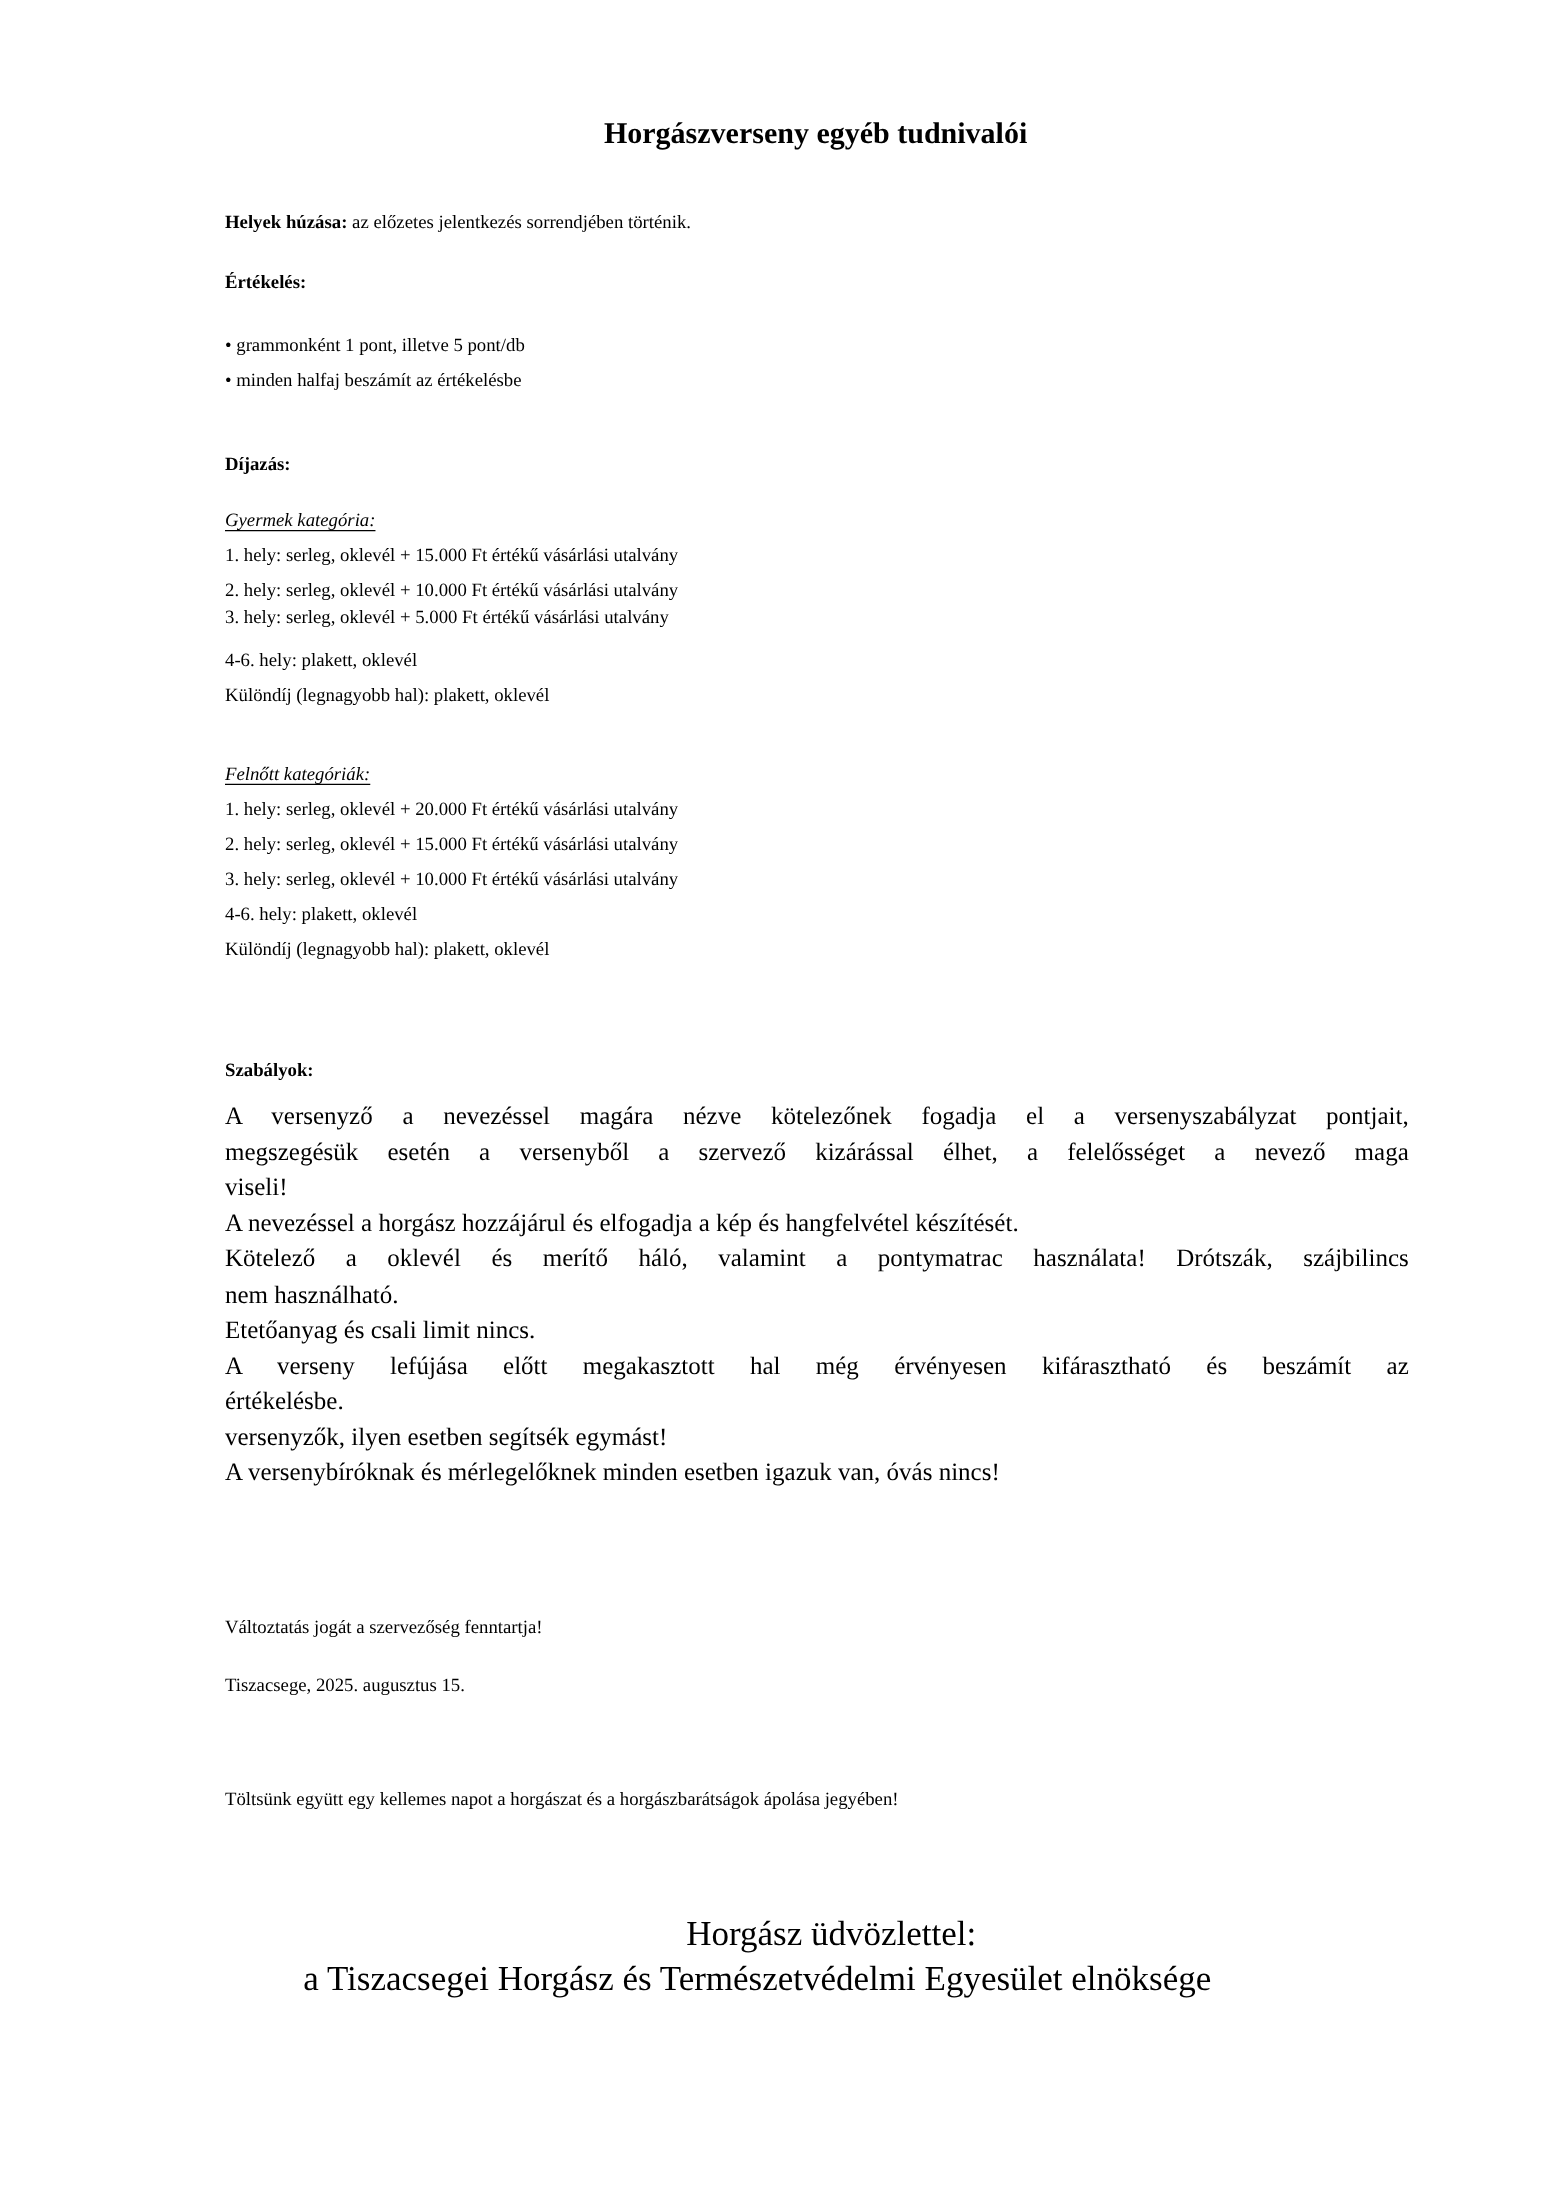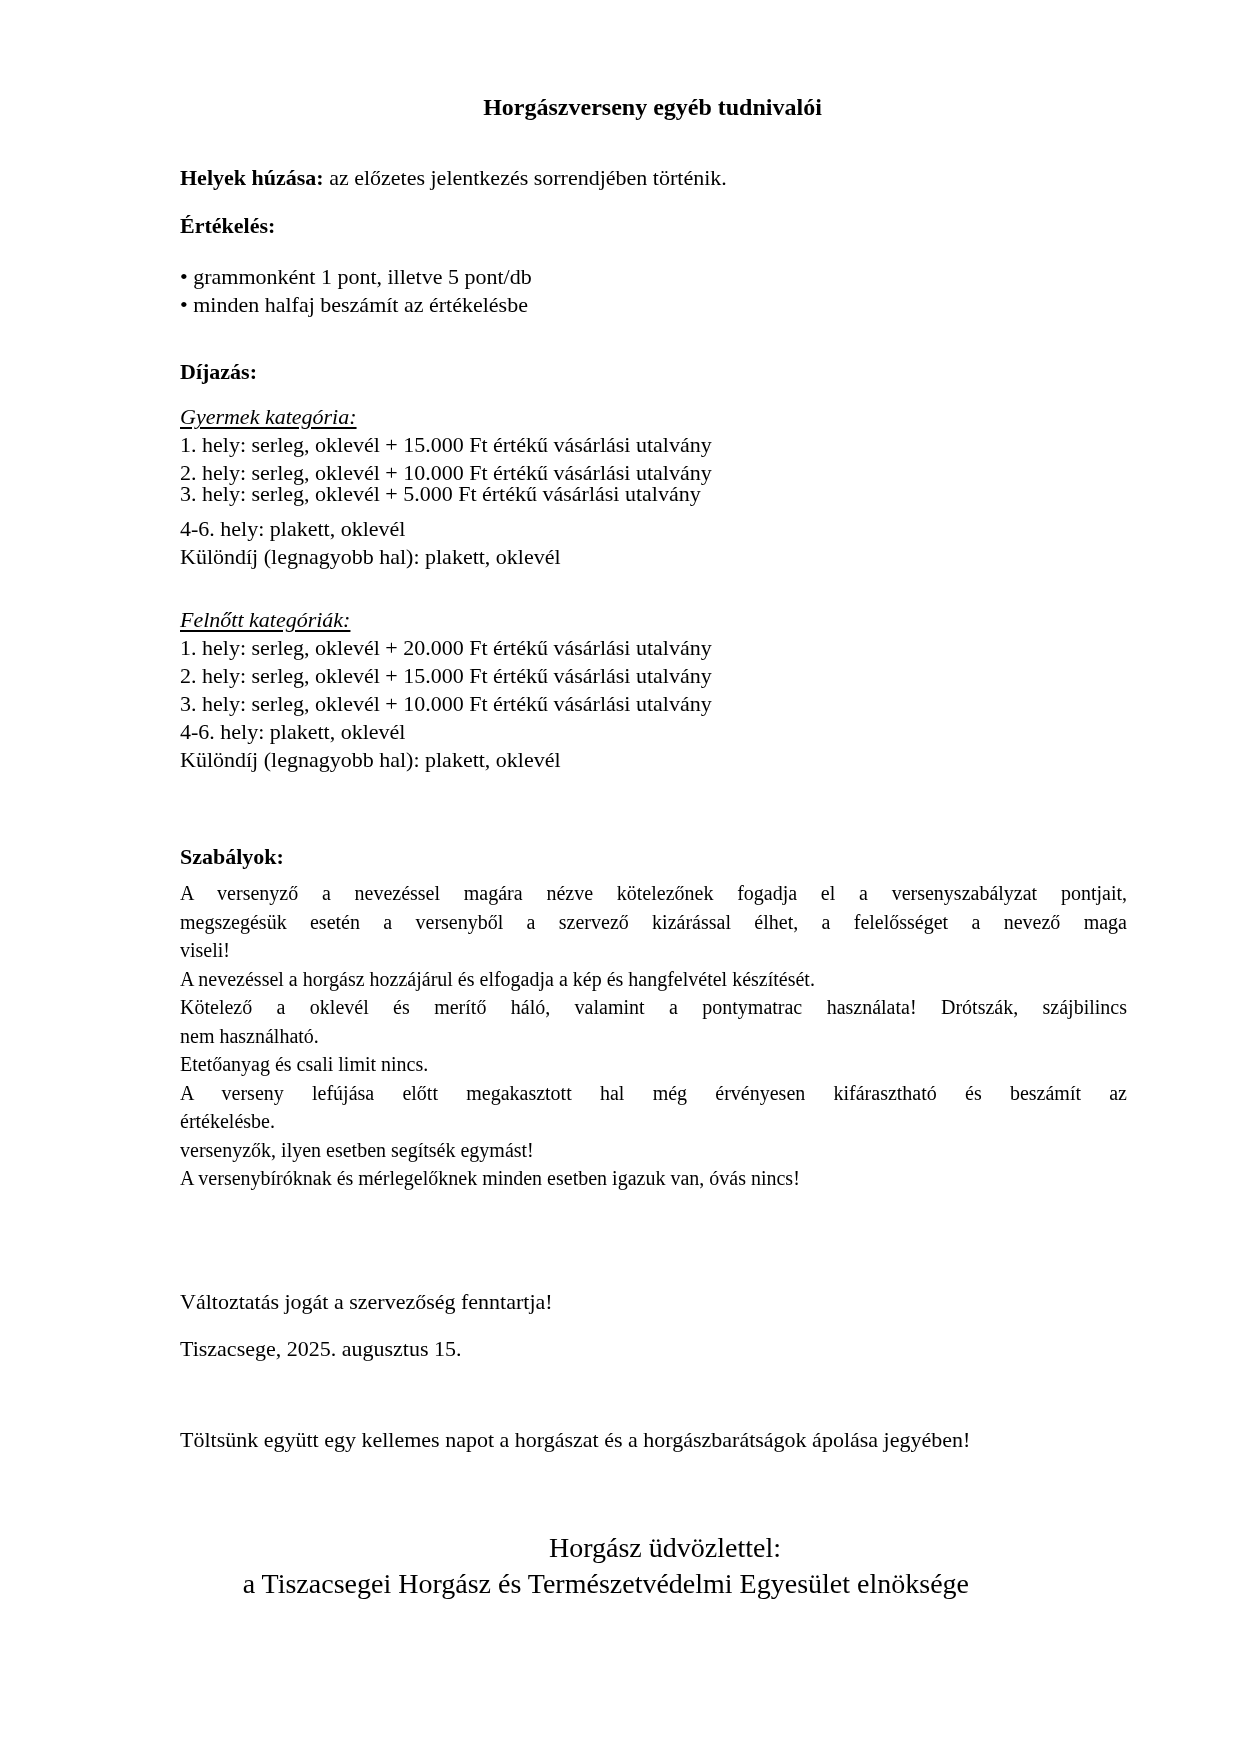--- a/index.html
+++ b/index.html
@@ -2,21 +2,21 @@
 <html><head>
 <meta charset="utf-8">
 <style>
   html, body { margin: 0; padding: 0; background: #ffffff; }
   body {
     width: 1241px; height: 1755px; position: relative; overflow: hidden;
     font-family: "Liberation Serif", "DejaVu Serif", serif;
     color: #000000;
   }
   .page { position: absolute; left: 0; top: 0; width: 1083px; height: 1755px; margin-left: 32px; }
-  .t { position: absolute; font-size: 22px; line-height: 28px; white-space: nowrap; }
+  .t { position: absolute; font-size: 15px; line-height: 28px; white-space: nowrap; }
   .title {
     position: absolute; left: 0; width: 1241px; top: 92px;
     text-align: center; font-size: 24px; font-weight: bold; line-height: 30px;
   }
   .b { font-weight: bold; }
   .u { font-style: italic; text-decoration: underline; text-underline-offset: 3px; }
   .just {
     position: absolute; left: 148px; width: 947px; font-size: 20px; line-height: 28.5px;
     text-align: justify; white-space: normal;
   }

